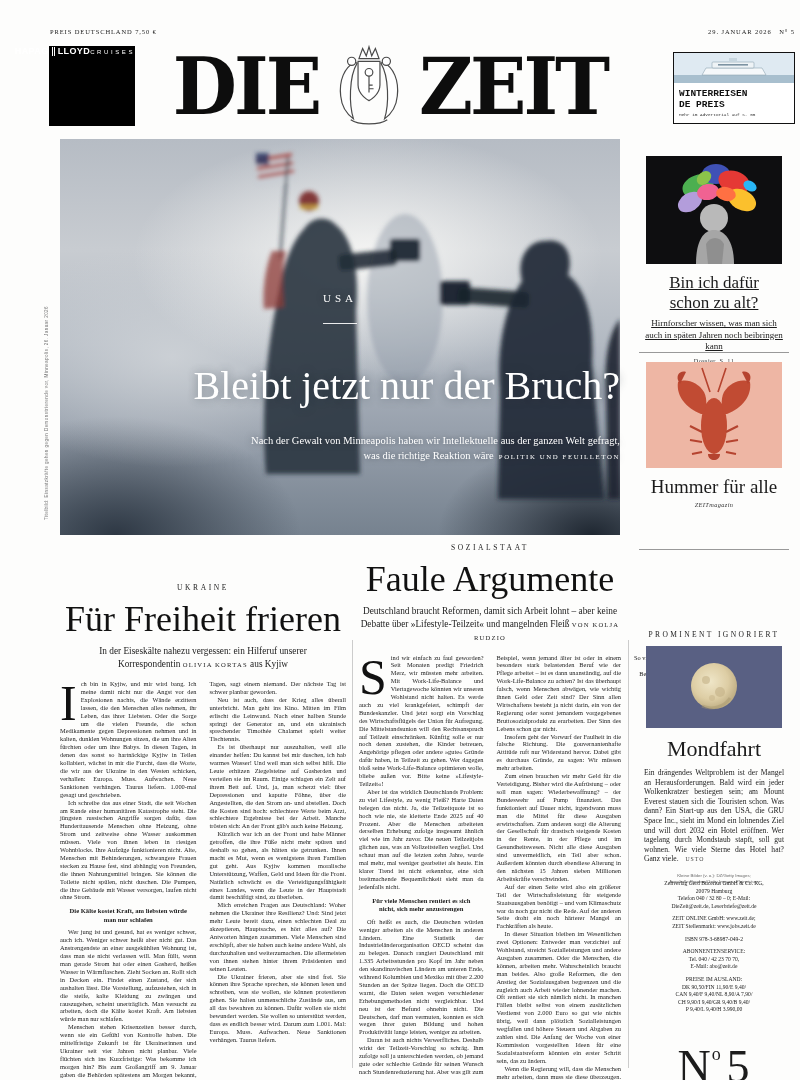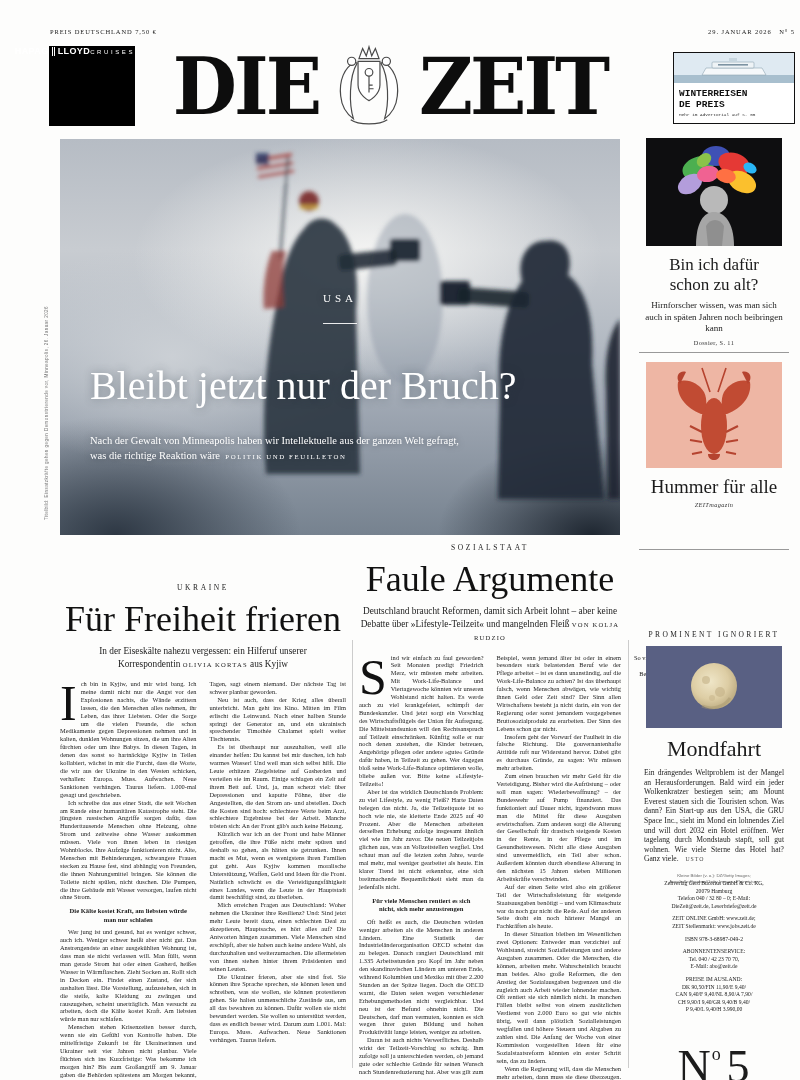--- a/index.html
+++ b/index.html
@@ -18,21 +18,21 @@
   .winterad-title{font-family:"Liberation Mono","DejaVu Sans Mono",monospace;font-weight:700;font-size:9.5px;line-height:10.5px;padding:2px 0 0 5px;color:#111;}
   .winterad-sub{font-family:"Liberation Mono","DejaVu Sans Mono",monospace;font-size:4.4px;padding:2px 0 0 5px;color:#333;}
   
   .leadphoto{left:60px;top:139px;width:560px;height:396px;overflow:hidden;
     background:
       radial-gradient(ellipse 60% 45% at 55% 30%, rgba(248,248,246,.95), rgba(248,248,246,0) 70%),
       radial-gradient(ellipse 50% 40% at 20% 55%, rgba(210,214,218,.8), rgba(210,214,218,0) 70%),
       radial-gradient(ellipse 55% 50% at 10% 100%, rgba(38,48,60,.9), rgba(38,48,60,0) 60%),
       radial-gradient(ellipse 50% 45% at 95% 100%, rgba(26,34,44,.95), rgba(26,34,44,0) 55%),
       linear-gradient(180deg,#b6bcc4 0%,#c8ccd1 28%,#b2b9c2 52%,#97a0ac 74%,#76828f 100%);}
-  .lead-textbox{left:60px;top:440px;width:560px;text-align:left;color:#fff;padding-left:30px;}
+  .lead-textbox{left:60px;top:440px;width:560px;text-align:right;color:#fff;}
   .lead-kicker{display:inline-block;font-size:11px;letter-spacing:4px;border-bottom:1px solid rgba(255,255,255,.9);padding-bottom:19px;text-shadow:0 0 6px rgba(40,50,60,.5);}
   .lead-headline{font-size:40px;line-height:44px;margin-top:12px;text-shadow:0 0 10px rgba(40,50,60,.45);font-weight:400;}
   .lead-sub{font-size:10.5px;line-height:15px;margin-top:10px;text-shadow:0 0 6px rgba(40,50,60,.5);}
   .lead-ref{font-size:6.8px;letter-spacing:1.6px;}
   .photocredit{left:44px;top:220px;width:300px;transform:rotate(-90deg);transform-origin:0 0;font-size:4.6px;color:#777;letter-spacing:.4px;font-family:"Liberation Sans",sans-serif;}
   
   .side{left:633px;width:162px;}
   .side-img{margin:0 auto;width:136px;overflow:hidden;position:relative;}
   .side-head{font-size:17px;line-height:20px;text-align:center;margin-top:9px;font-weight:400;}
   .side-txt{font-size:9px;line-height:11.5px;text-align:center;margin-top:5px;}
@@ -149,21 +149,21 @@
 <div class="abs lead-textbox" style="top:352px;">
   <div class="lead-headline">Bleibt jetzt nur der Bruch?</div>
   <div class="lead-sub">
     <br>
     <span>Nach der Gewalt von Minneapolis haben wir Intellektuelle aus der ganzen Welt gefragt,</span><br>
     <span>was die richtige Reaktion wäre</span>&nbsp;&nbsp;<span class="lead-ref">POLITIK UND FEUILLETON</span>
   </div>
 </div>
 <div class="abs photocredit" style="top:520px;">Titelbild: Einsatzkräfte gehen gegen Demonstrierende vor, Minneapolis, 26. Januar 2026</div>
 
-<div class="abs side" style="top:138px;">
+<div class="abs side" style="top:156px;text-decoration:underline;">
   <div class="side-img" style="height:108px;background:#0c0c0e;">
     <svg width="136" height="108" viewBox="0 0 136 108">
       <rect width="136" height="108" fill="#0e0e10"></rect>
       <ellipse cx="52" cy="30" rx="16" ry="11" fill="#4caf50" transform="rotate(-20 52 30)"></ellipse>
       <ellipse cx="70" cy="18" rx="14" ry="10" fill="#3f51b5"></ellipse>
       <ellipse cx="88" cy="26" rx="16" ry="11" fill="#e53935" transform="rotate(18 88 26)"></ellipse>
       <ellipse cx="44" cy="46" rx="13" ry="9" fill="#b39ddb" transform="rotate(-32 44 46)"></ellipse>
       <ellipse cx="96" cy="44" rx="15" ry="10" fill="#fbc02d" transform="rotate(28 96 44)"></ellipse>
       <ellipse cx="62" cy="36" rx="11" ry="8" fill="#f06292" transform="rotate(-10 62 36)"></ellipse>
       <ellipse cx="80" cy="38" rx="10" ry="7" fill="#ff7043" transform="rotate(12 80 38)"></ellipse>

